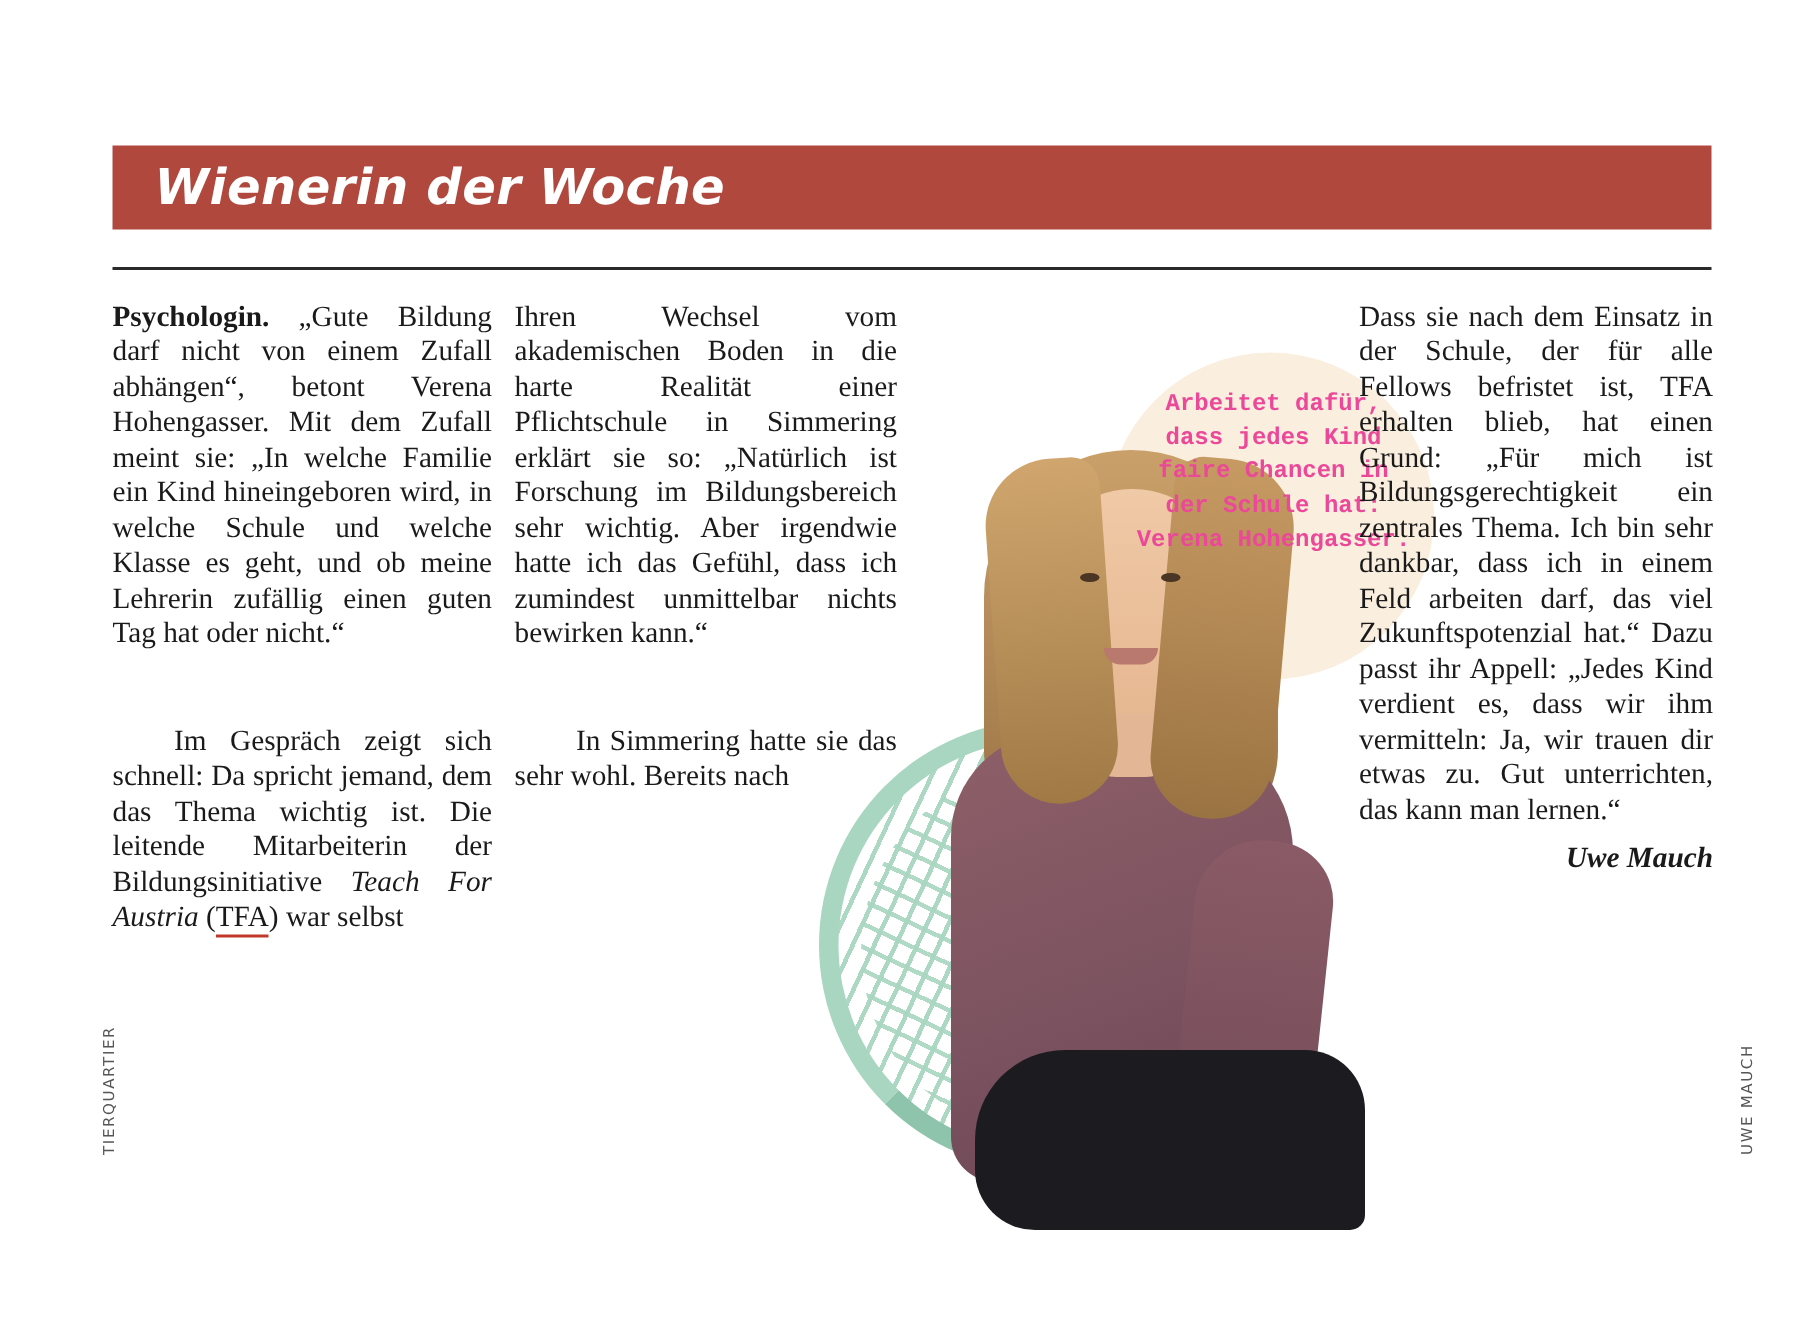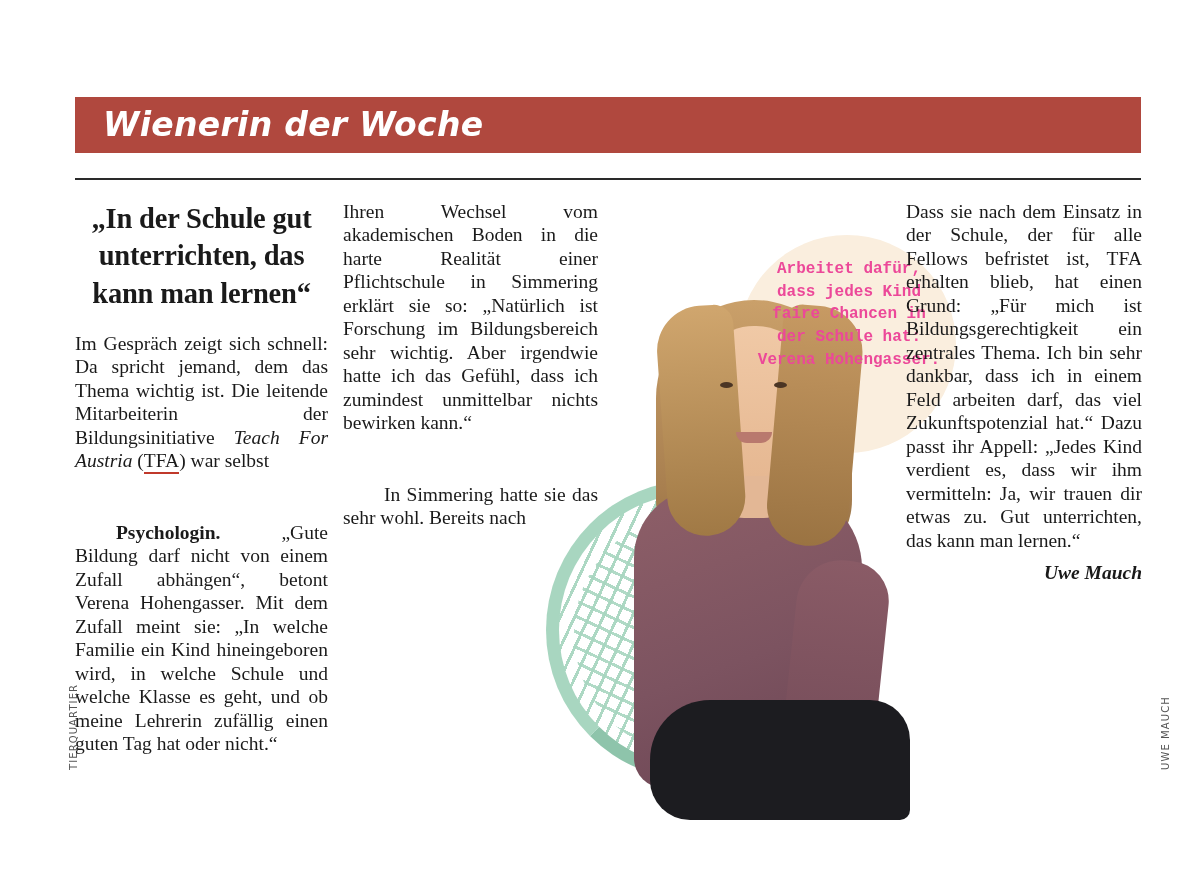--- a/index.html
+++ b/index.html
@@ -268,25 +268,24 @@
 </style>
 </head>
 <body>
 
 <div id="header-banner">
   <div id="header-title">Wienerin der Woche</div>
 </div>
 <div id="header-rule"></div>
 
 <div class="column" id="col-1">
-  <h1 class="headline">„In der Schule gut unterrichten, das kann man lernen“</h1>
+
+  <p class="para"><span class="lead-label">Psychologin.</span><span> „Gute Bildung darf nicht von einem Zufall abhängen“, betont Verena Hohengasser. Mit dem Zufall meint sie: „In welche Familie ein Kind hineingeboren wird, in welche Schule und welche Klasse es geht, und ob meine Lehrerin zufällig einen guten Tag hat oder nicht.“</span></p>
 
   <p class="para"><span>Im Gespräch zeigt sich schnell: Da spricht jemand, dem das Thema wichtig ist. Die leitende Mitarbeiterin der Bildungsinitiative </span><span class="ital">Teach For Austria</span><span> (</span><span class="tfa-underline">TFA</span><span>) war selbst</span></p>
-
-  <p class="para"><span class="lead-label">Psychologin.</span><span> „Gute Bildung darf nicht von einem Zufall abhängen“, betont Verena Hohengasser. Mit dem Zufall meint sie: „In welche Familie ein Kind hineingeboren wird, in welche Schule und welche Klasse es geht, und ob meine Lehrerin zufällig einen guten Tag hat oder nicht.“</span></p>
 </div>
 
 <div class="column" id="col-2">
   <p class="para">Ihren Wechsel vom akademischen Boden in die harte Realität einer Pflichtschule in Simmering erklärt sie so: „Natürlich ist Forschung im Bildungsbereich sehr wichtig. Aber irgendwie hatte ich das Gefühl, dass ich zumindest unmittelbar nichts bewirken kann.“</p>
   <p class="para">In Simmering hatte sie das sehr wohl. Bereits nach</p>
 </div>
 
 <div id="photo-area">
   <div id="caption-circle"></div>
 

